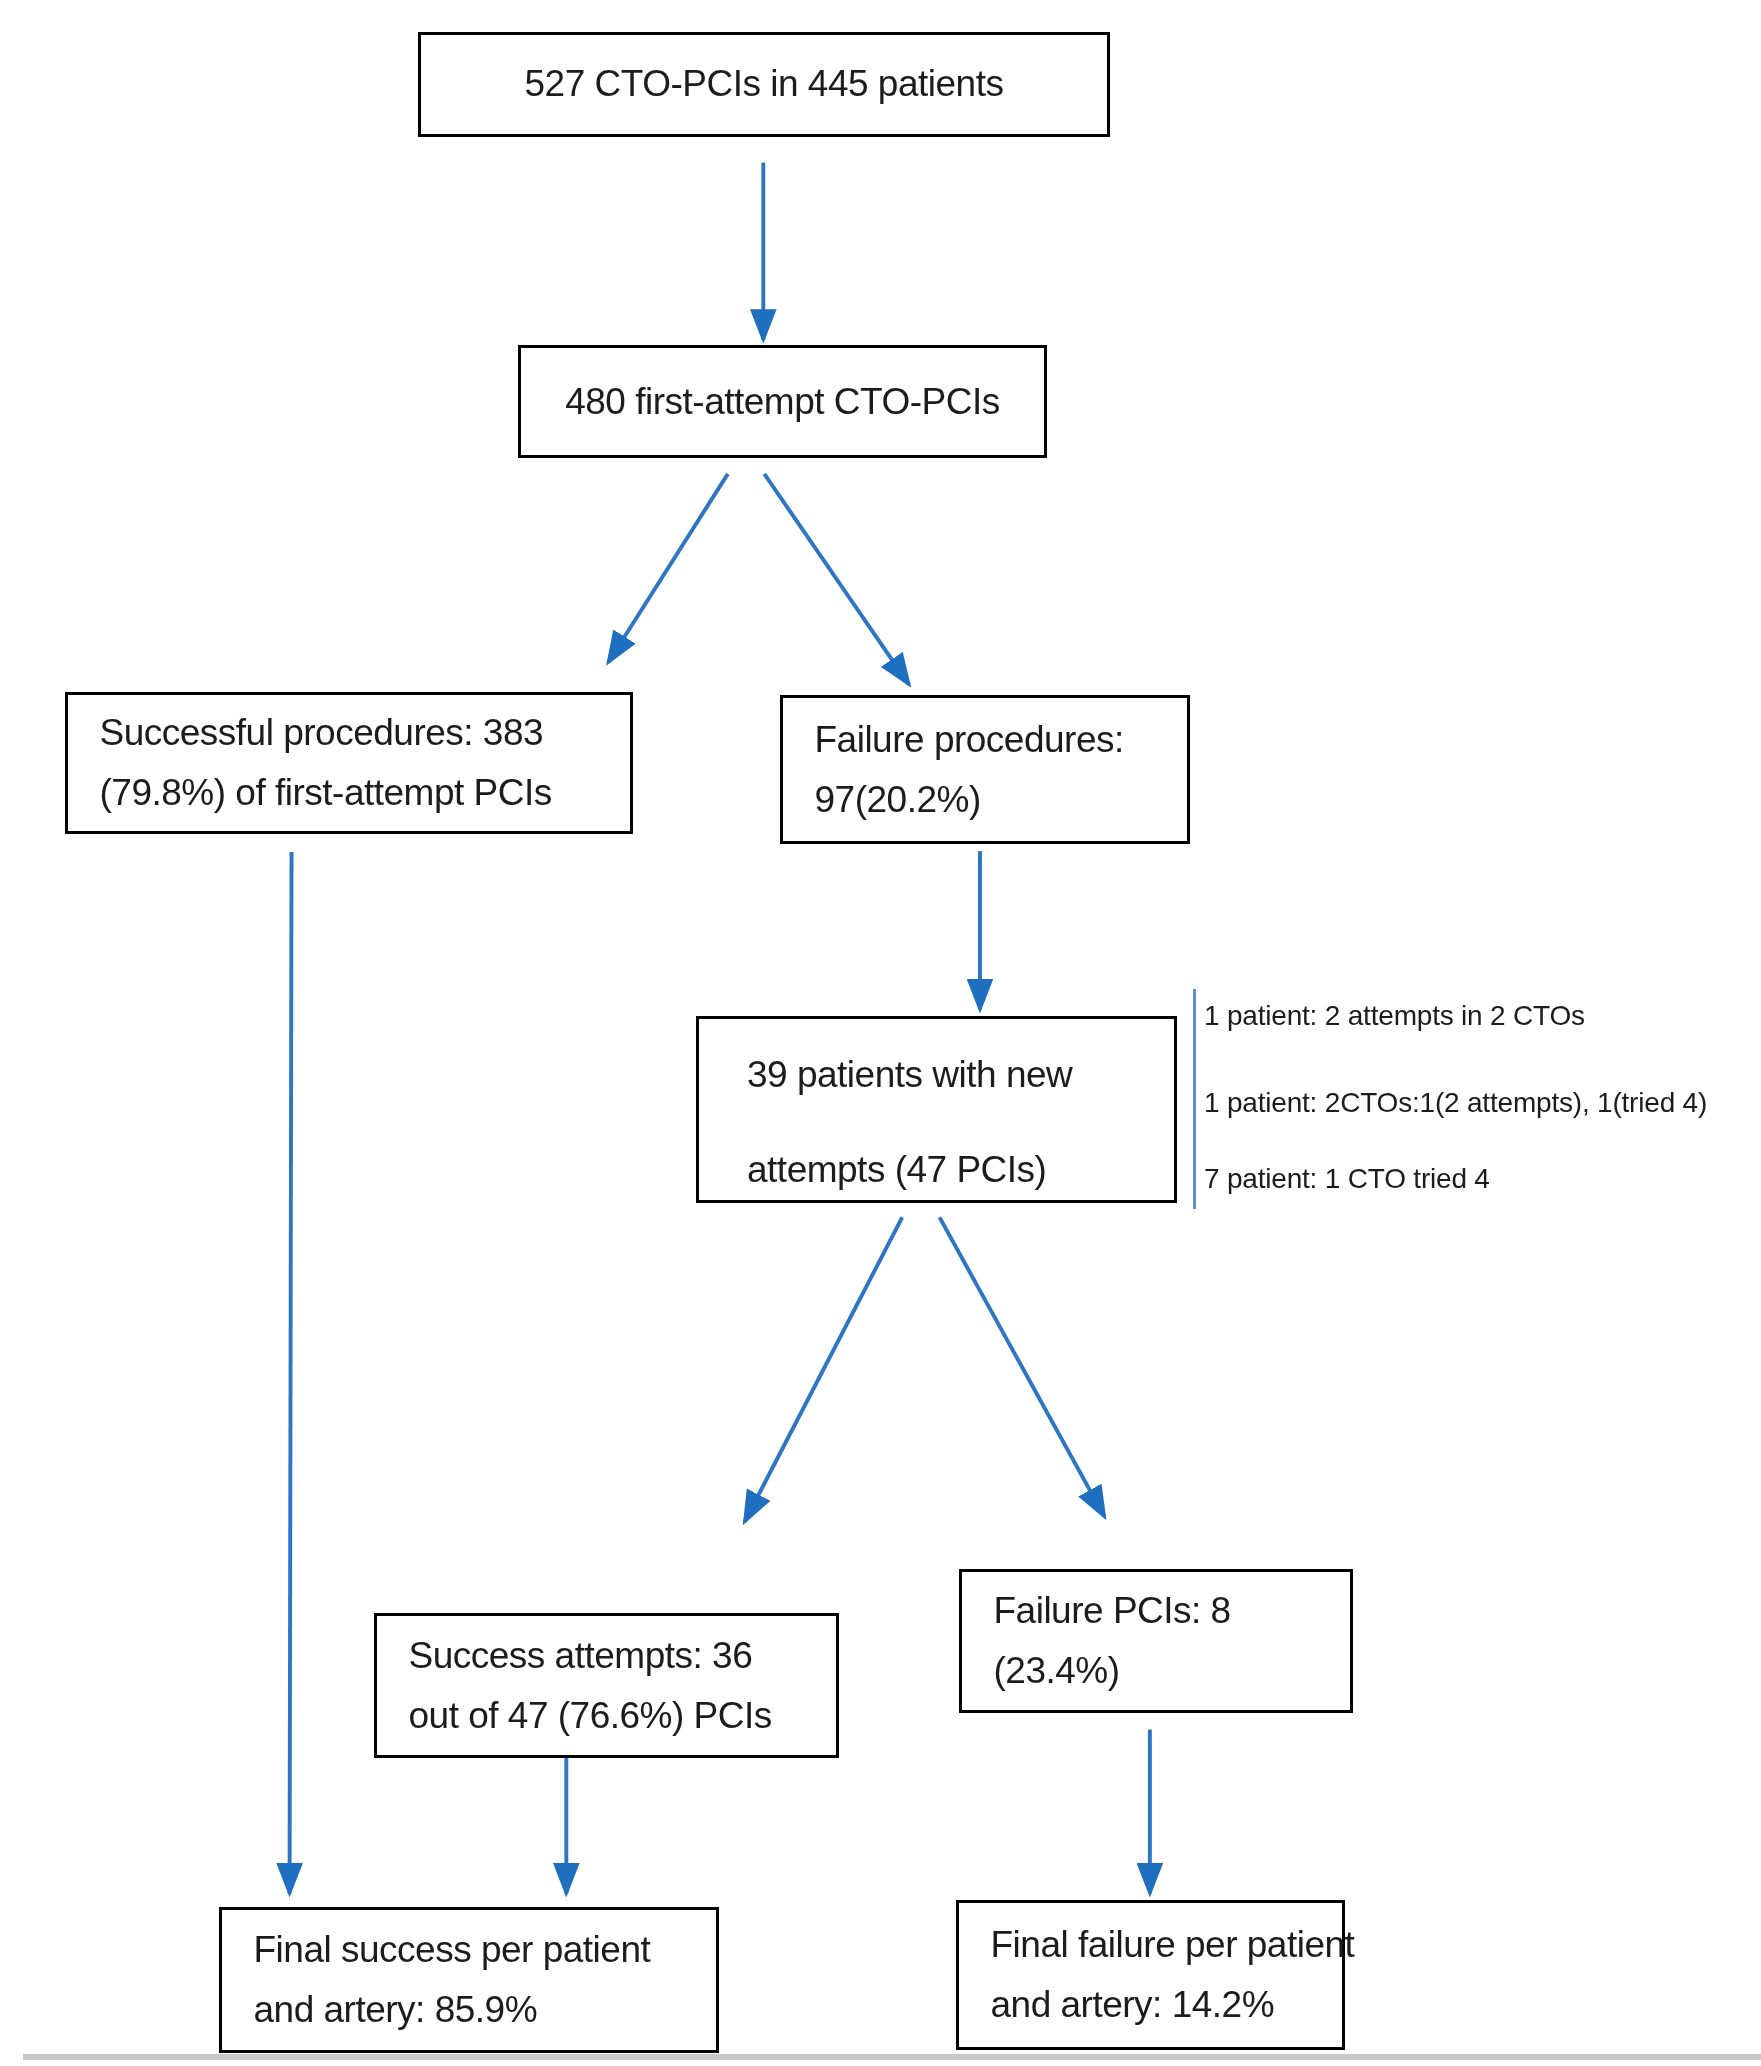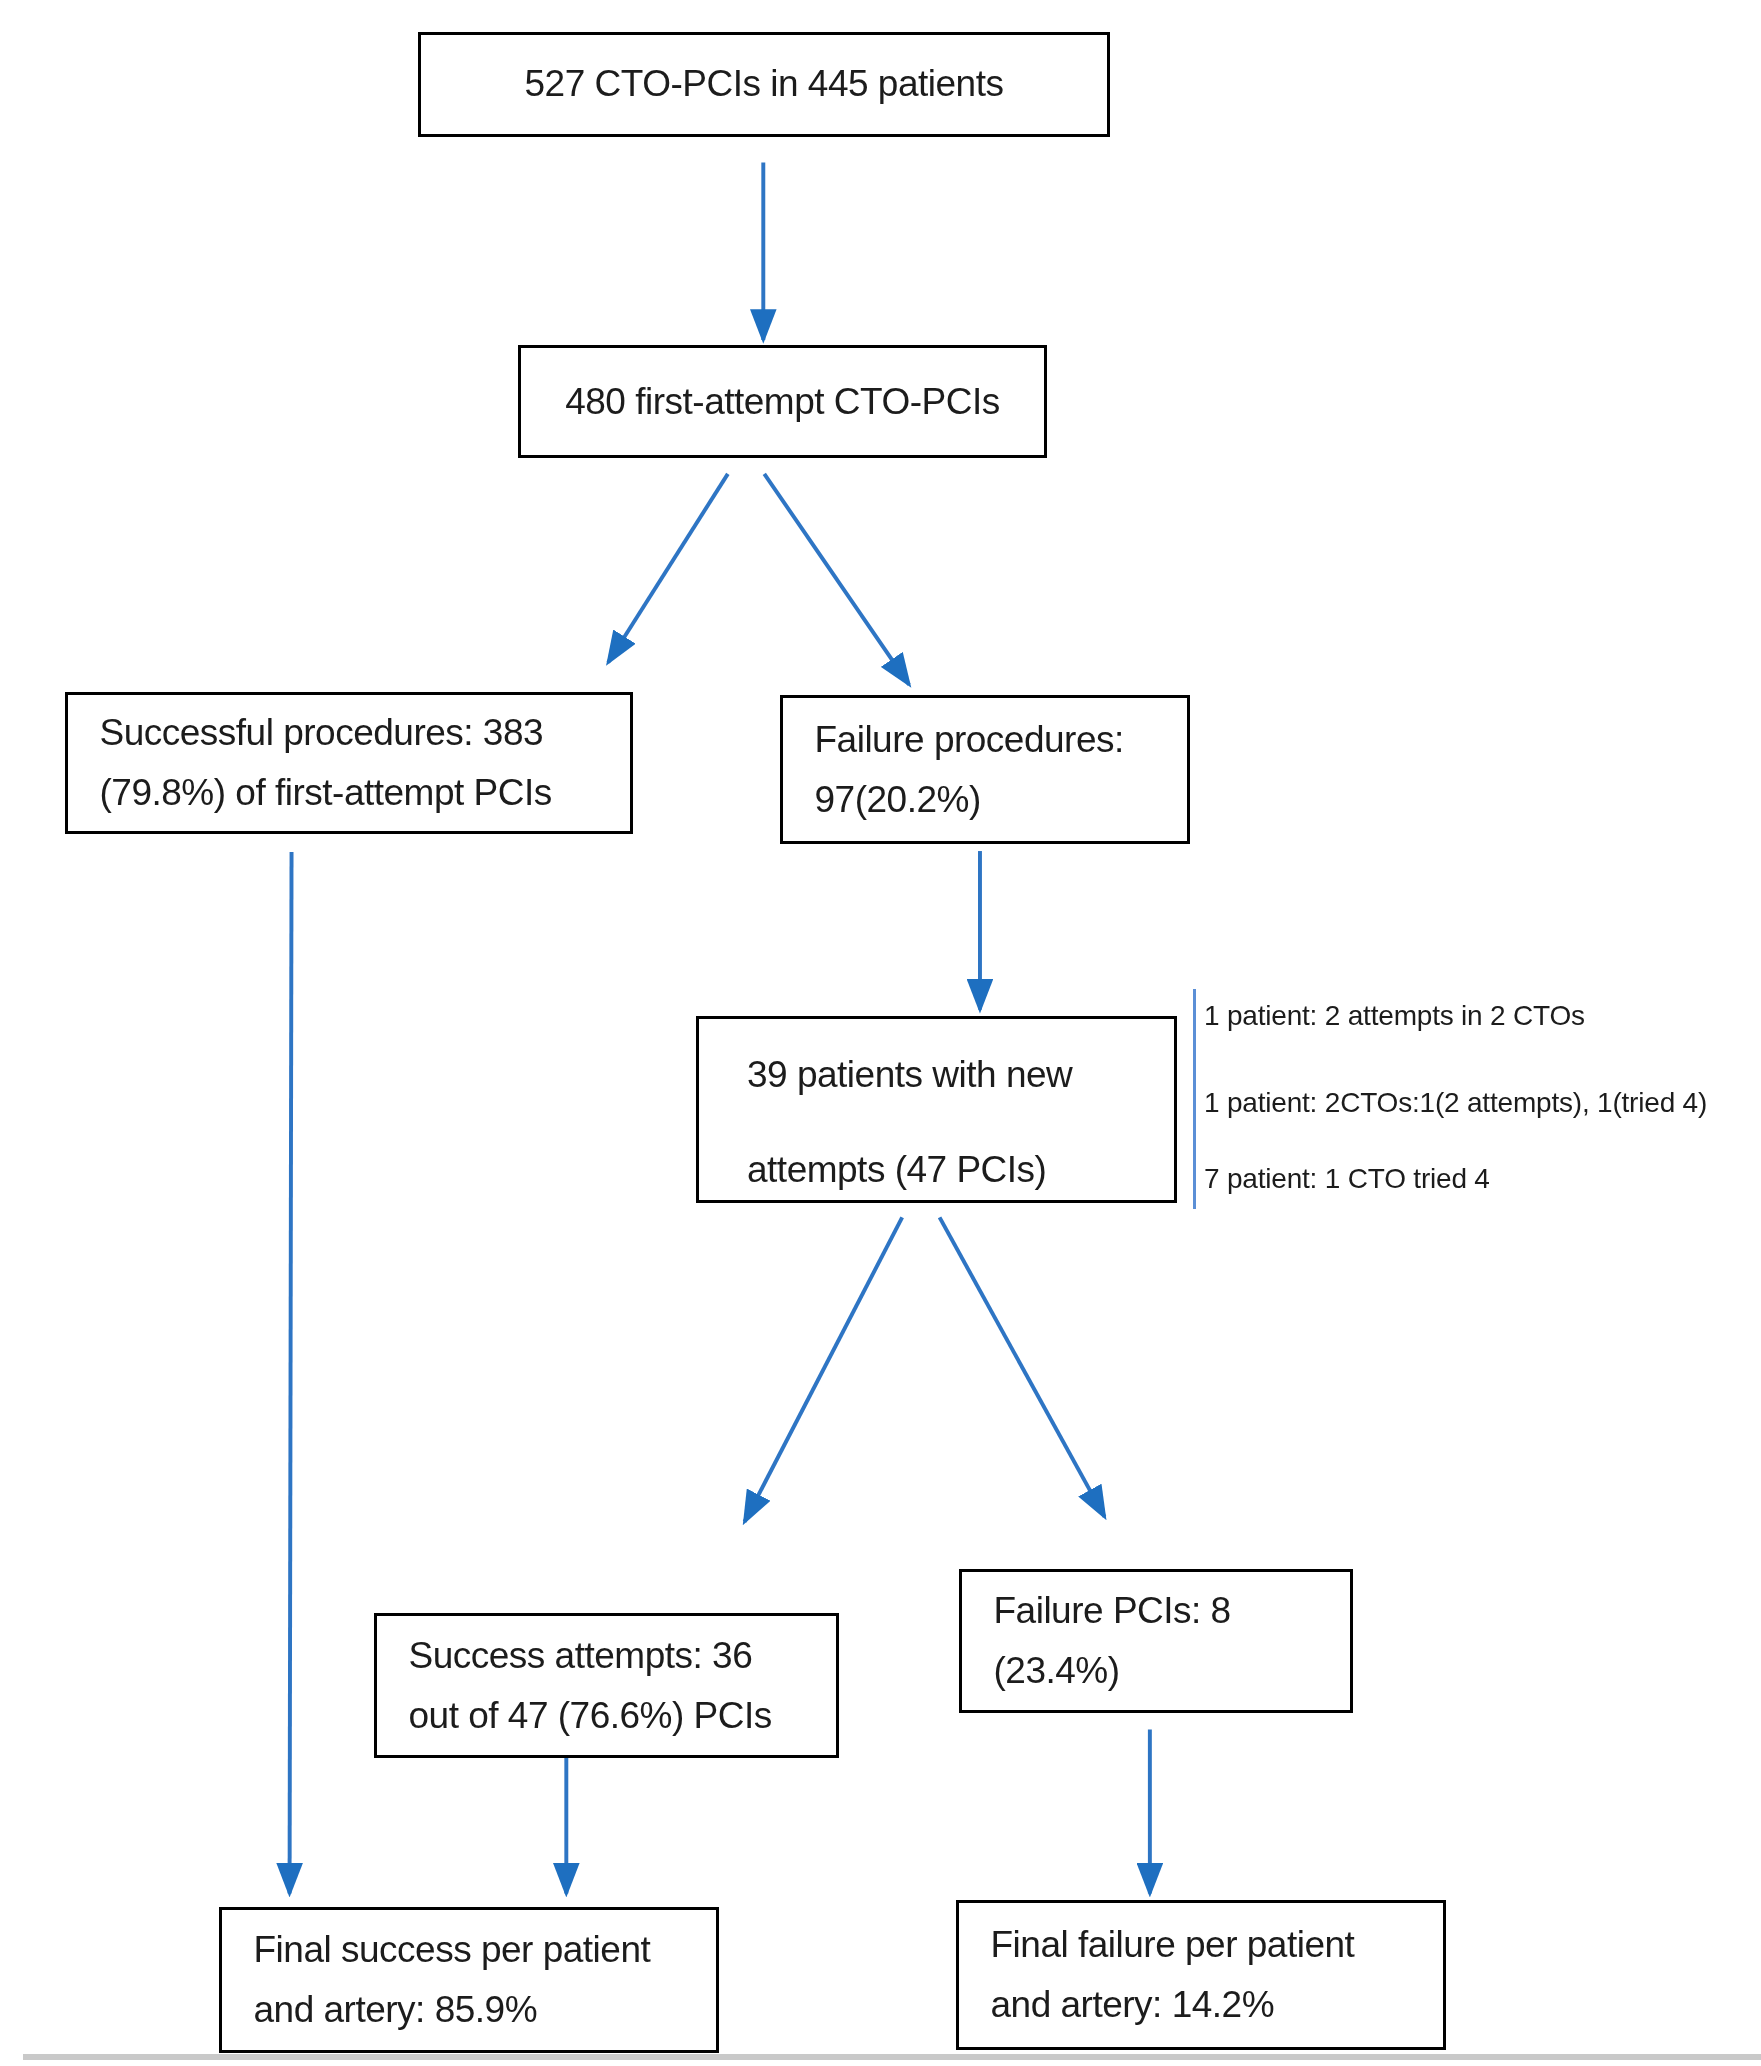--- a/index.html
+++ b/index.html
@@ -124,21 +124,21 @@
   <div class="node pad-l" id="node-failure-retry" style="left:959px; top:1569px; width:394px; height:144px;">
     <span class="ln">Failure PCIs: 8</span>
     <span class="ln">(23.4%)</span>
   </div>
 
   <div class="node pad-l" id="node-final-success" style="left:219px; top:1907px; width:500px; height:146px;">
     <span class="ln">Final success per patient</span>
     <span class="ln">and artery: 85.9%</span>
   </div>
 
-  <div class="node pad-l" id="node-final-failure" style="left:956px; top:1900px; width:490px; height:150px;">
+  <div class="node pad-l" id="node-final-failure" style="left:956px; top:1900px; width:389px; height:150px;">
     <span class="ln">Final failure per patient</span>
     <span class="ln">and artery: 14.2%</span>
   </div>
 
   <div id="page-edge-line" style="background:#C9C9C9;"></div>
 
 </div>
 
 
 </body></html>

